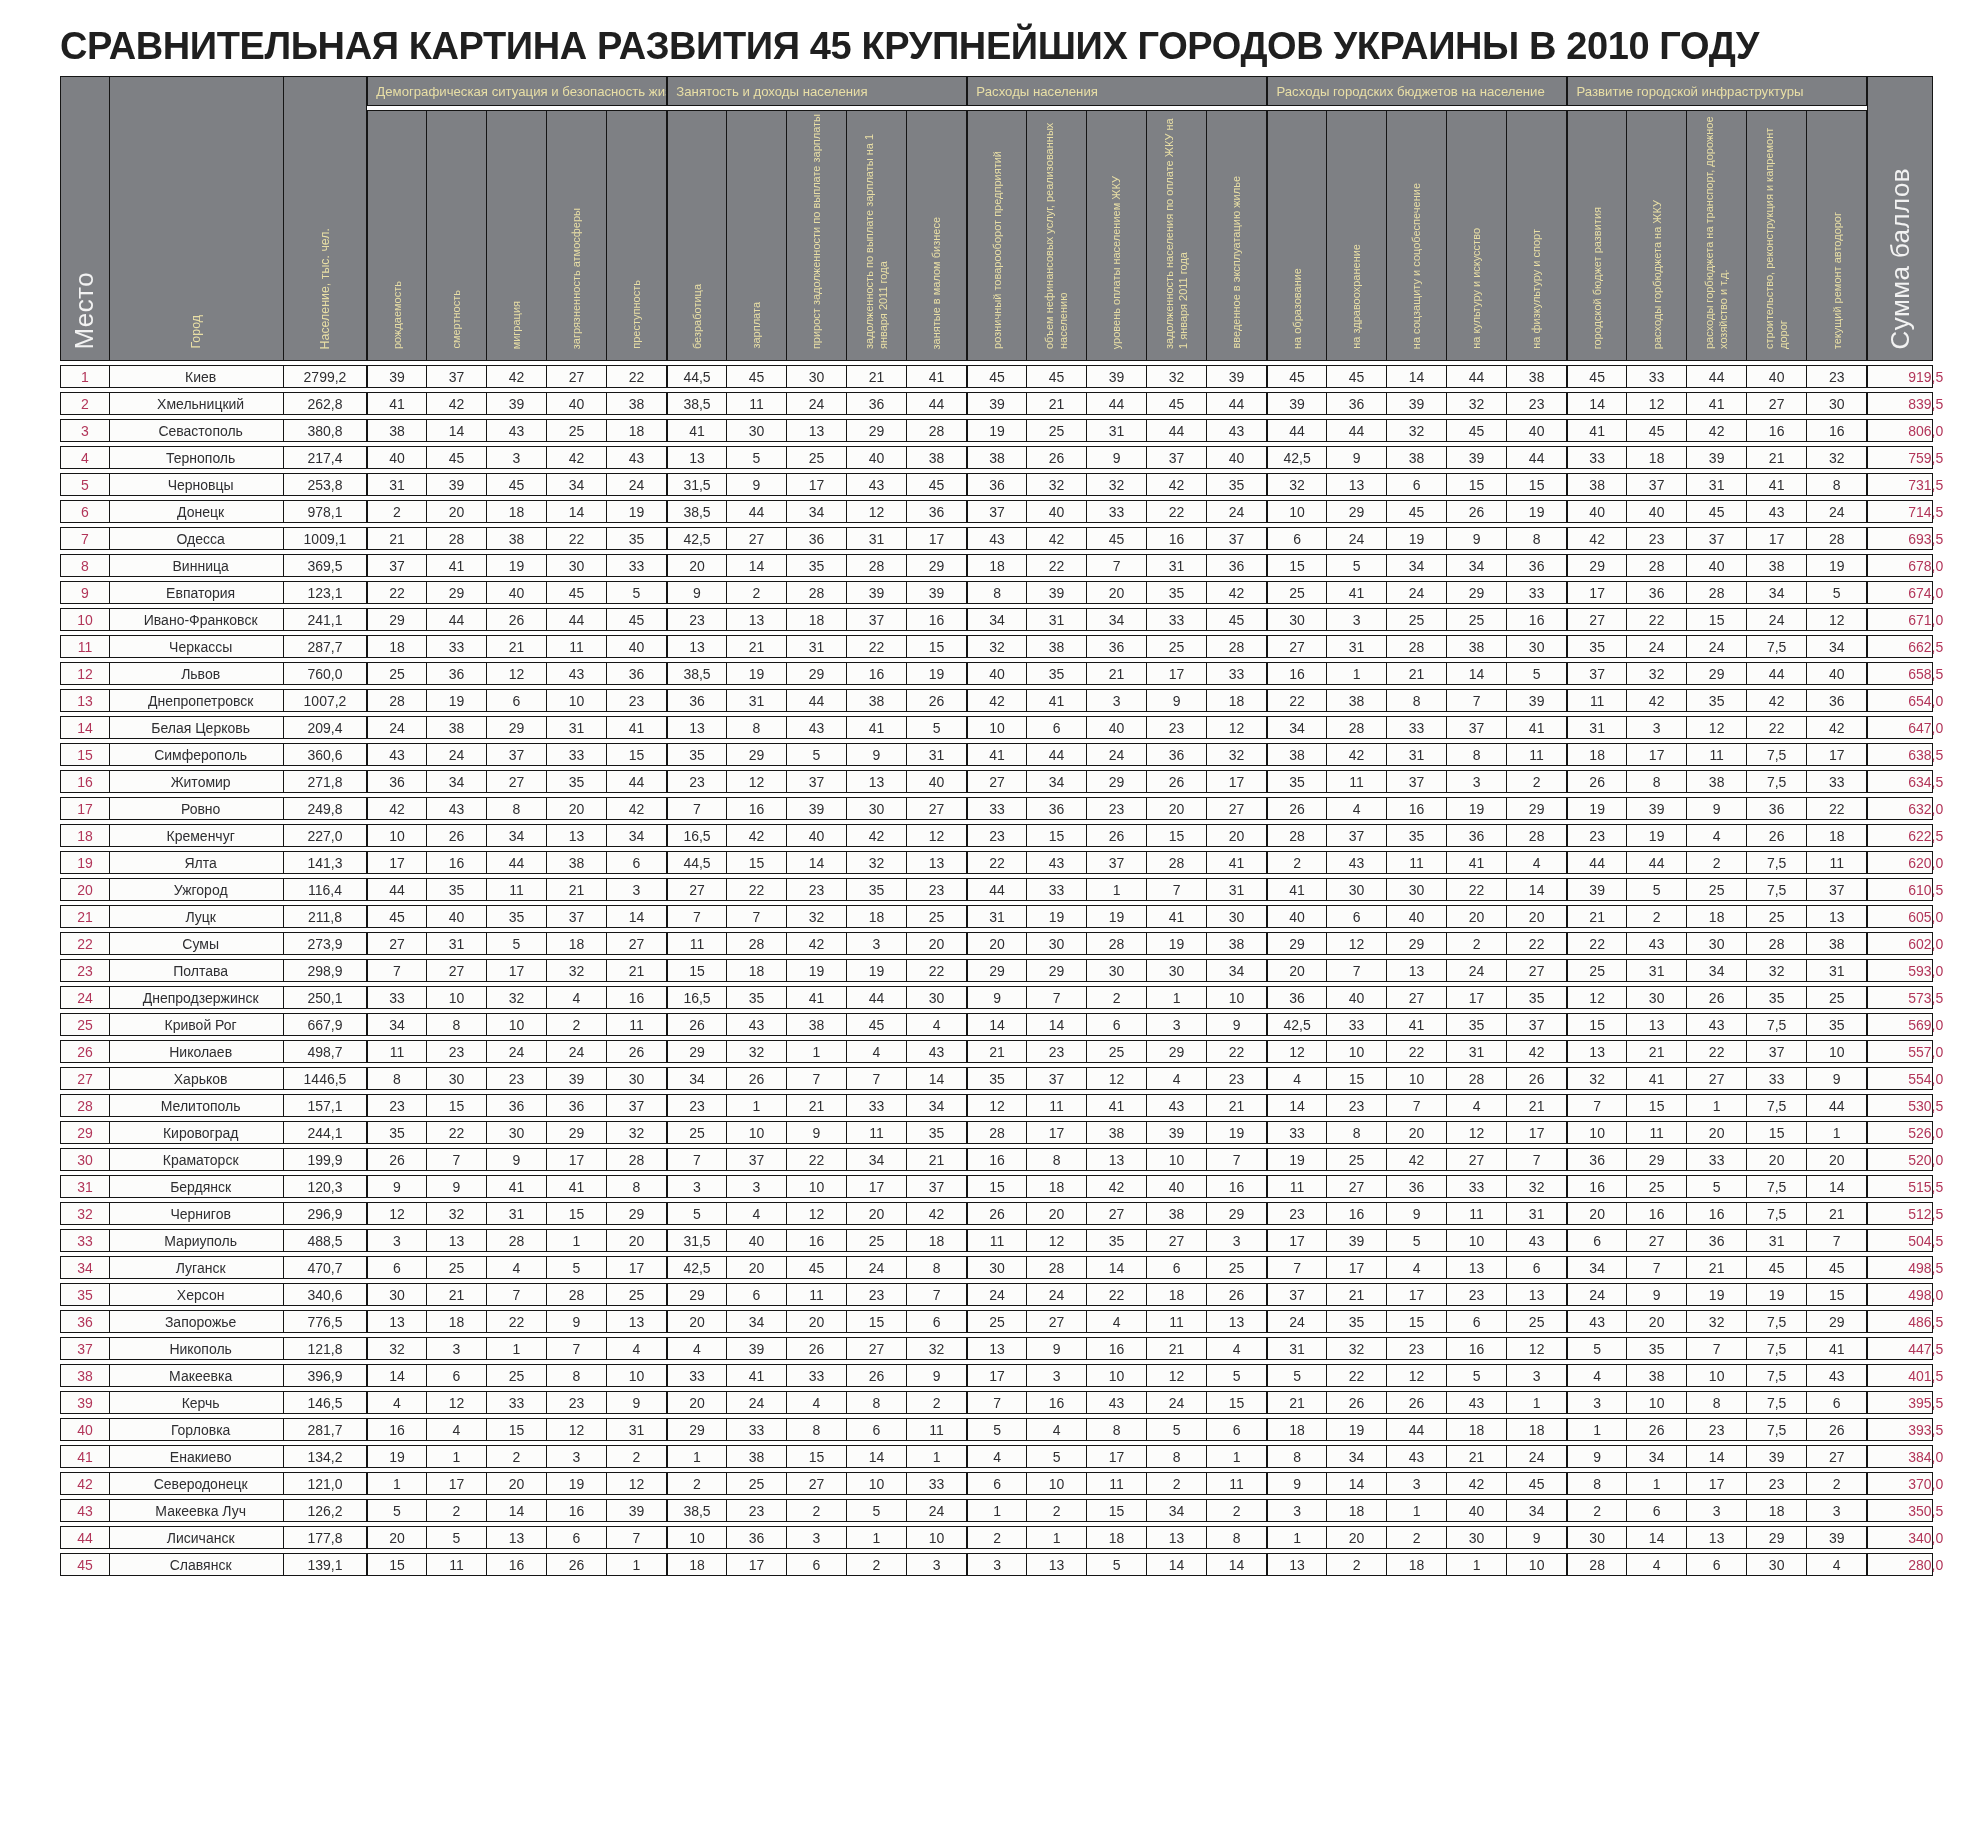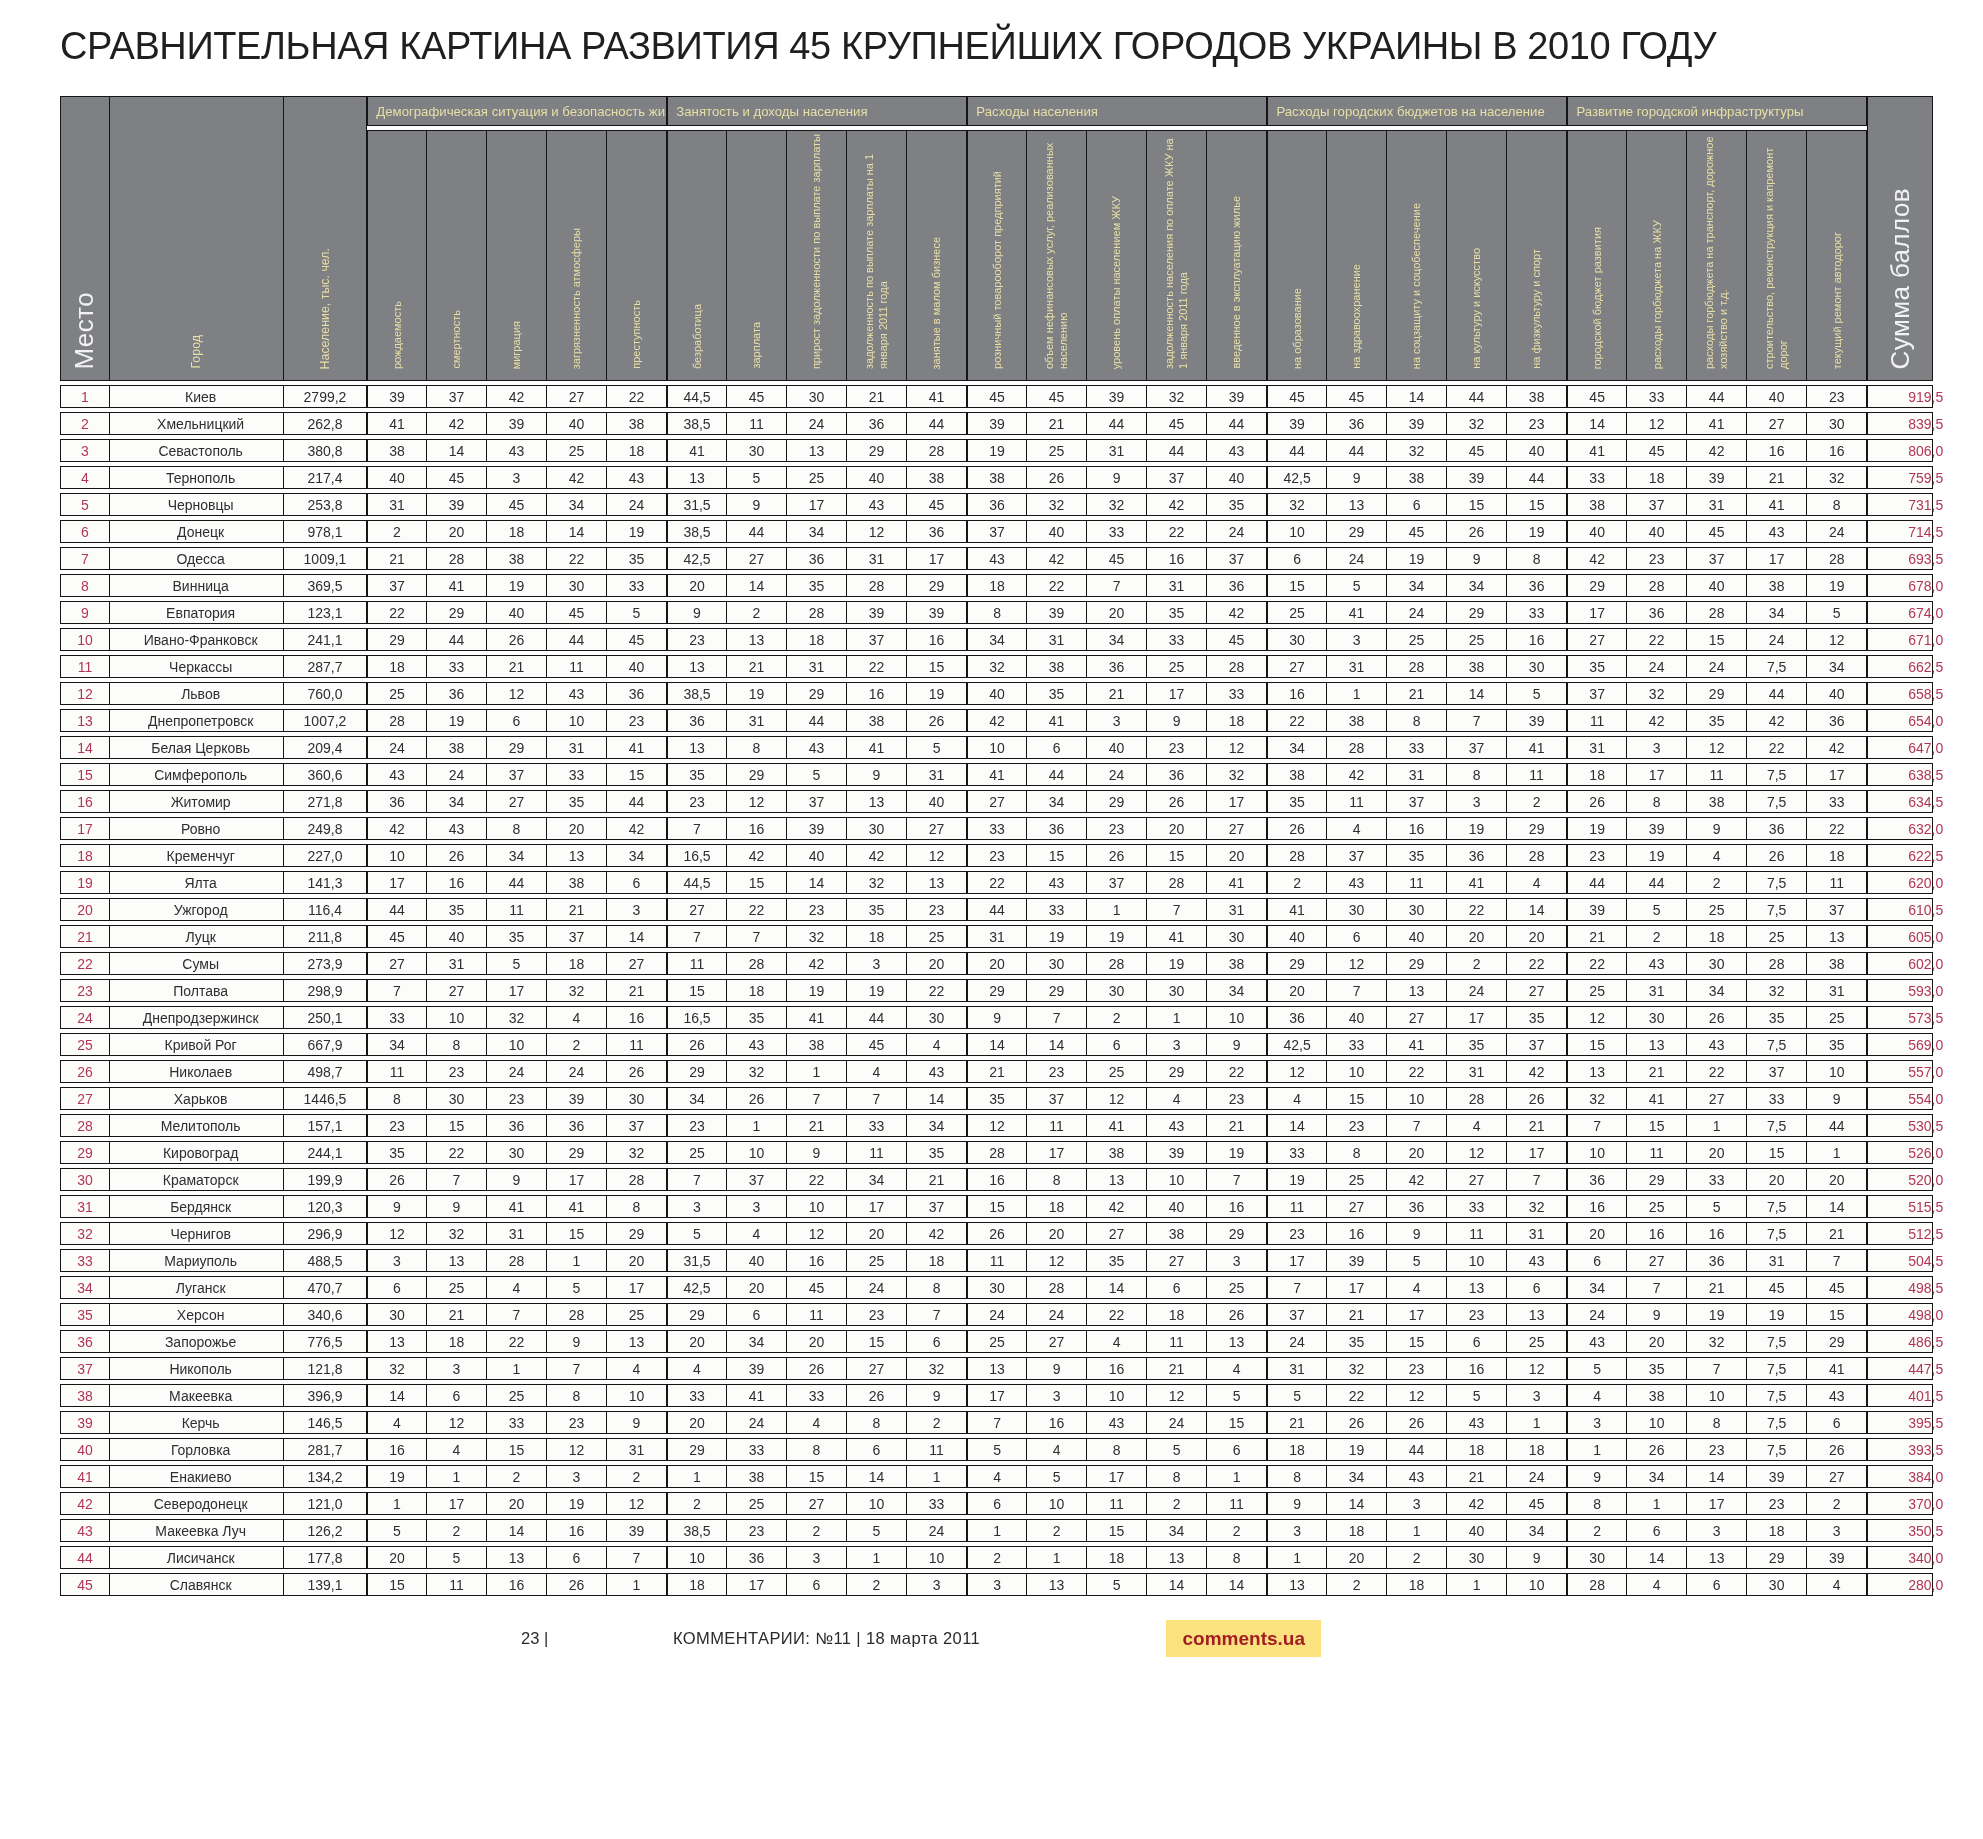--- a/index.html
+++ b/index.html
@@ -3,21 +3,21 @@
 <meta charset="utf-8">
 <style>
   :root{
     --accent:#b23559; --hbg:#7e8084; --hlab:#e9dfa6; --hstrong:#f2f2f2;
     --bd:#151515; --bbg:#fbe27f; --btx:#a31e22;
   }
   *{box-sizing:border-box;}
   html,body{margin:0;padding:0;}
   body{width:1984px;height:1839px;background:#ffffff;font-family:"Liberation Sans",sans-serif;overflow:hidden;}
   .page{padding:20px 50px 0 60px;}
-  h1{font-size:38px;font-weight:400;color:#1f1f1f;letter-spacing:-0.4px;margin:5px 0 24px 0;}
+  h1{font-size:38px;font-weight:700;color:#1f1f1f;letter-spacing:-0.4px;margin:5px 0 4px 0;}
   table{border-collapse:separate;border-spacing:0 4.1px;table-layout:fixed;width:1871px;}
   th,td{border:1.7px solid var(--bd);}
   thead th{background:var(--hbg);}
   th.group{height:30px;vertical-align:middle;text-align:left;padding:0 3.3px 0 8.3px;color:var(--hlab);
            font-size:13.2px;font-weight:400;white-space:nowrap;overflow:hidden;}
   th.rot{vertical-align:bottom;text-align:center;height:250px;padding:0 0 8.3px 0;}
   th.corner{vertical-align:bottom;text-align:center;padding:0 0 8.3px 0;}
   th.nl{border-left-width:0;}
   .vert{writing-mode:vertical-rl;transform:rotate(180deg);display:inline-block;color:var(--hlab);
         font-size:11px;line-height:1.3;max-height:238px;text-align:left;font-weight:400;}
@@ -1503,19 +1503,14 @@
           <td class="num nl">10</td>
           <td class="num">28</td>
           <td class="num nl">4</td>
           <td class="num nl">6</td>
           <td class="num nl">30</td>
           <td class="num nl">4</td>
           <td class="sum">280,0</td>
         </tr>
       </tbody>
     </table>
-  <div class="pagefooter">
-    <span class="pn">23 |</span>
-    <span class="issue">КОММЕНТАРИИ: №11 | 18 марта 2011</span>
-    <span class="brand">comments.ua</span>
-  </div>
 </div>
 
 
 </body></html>

